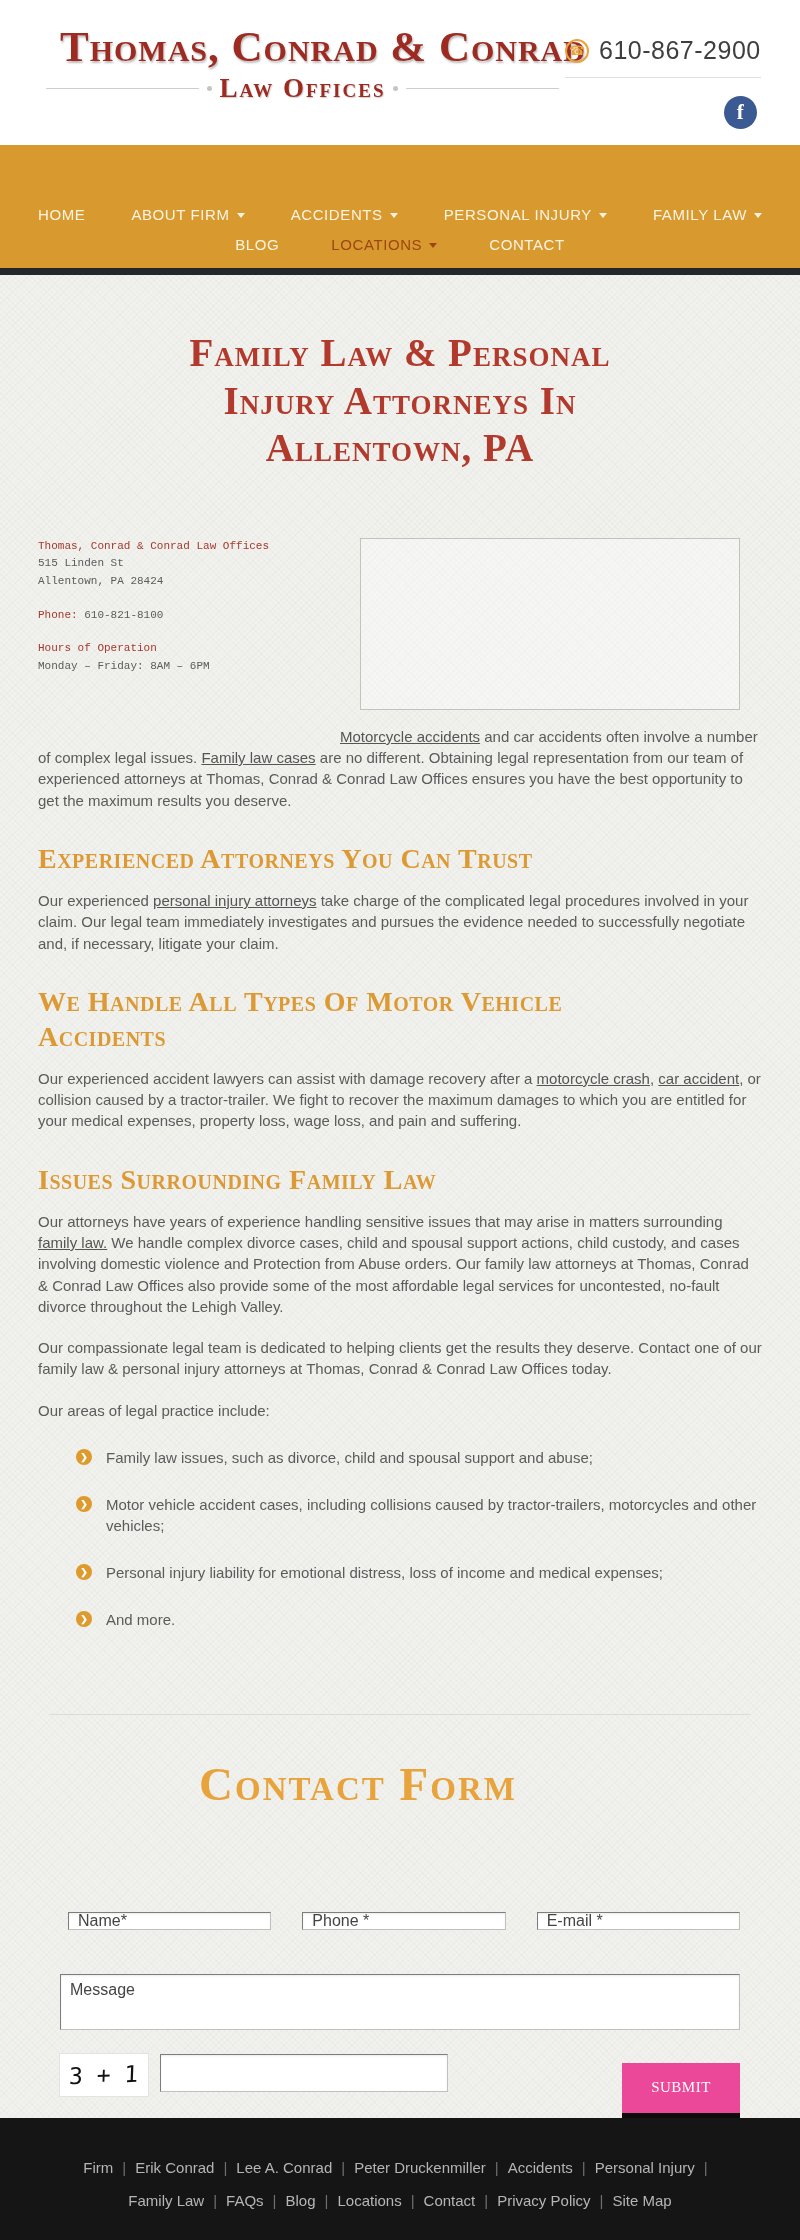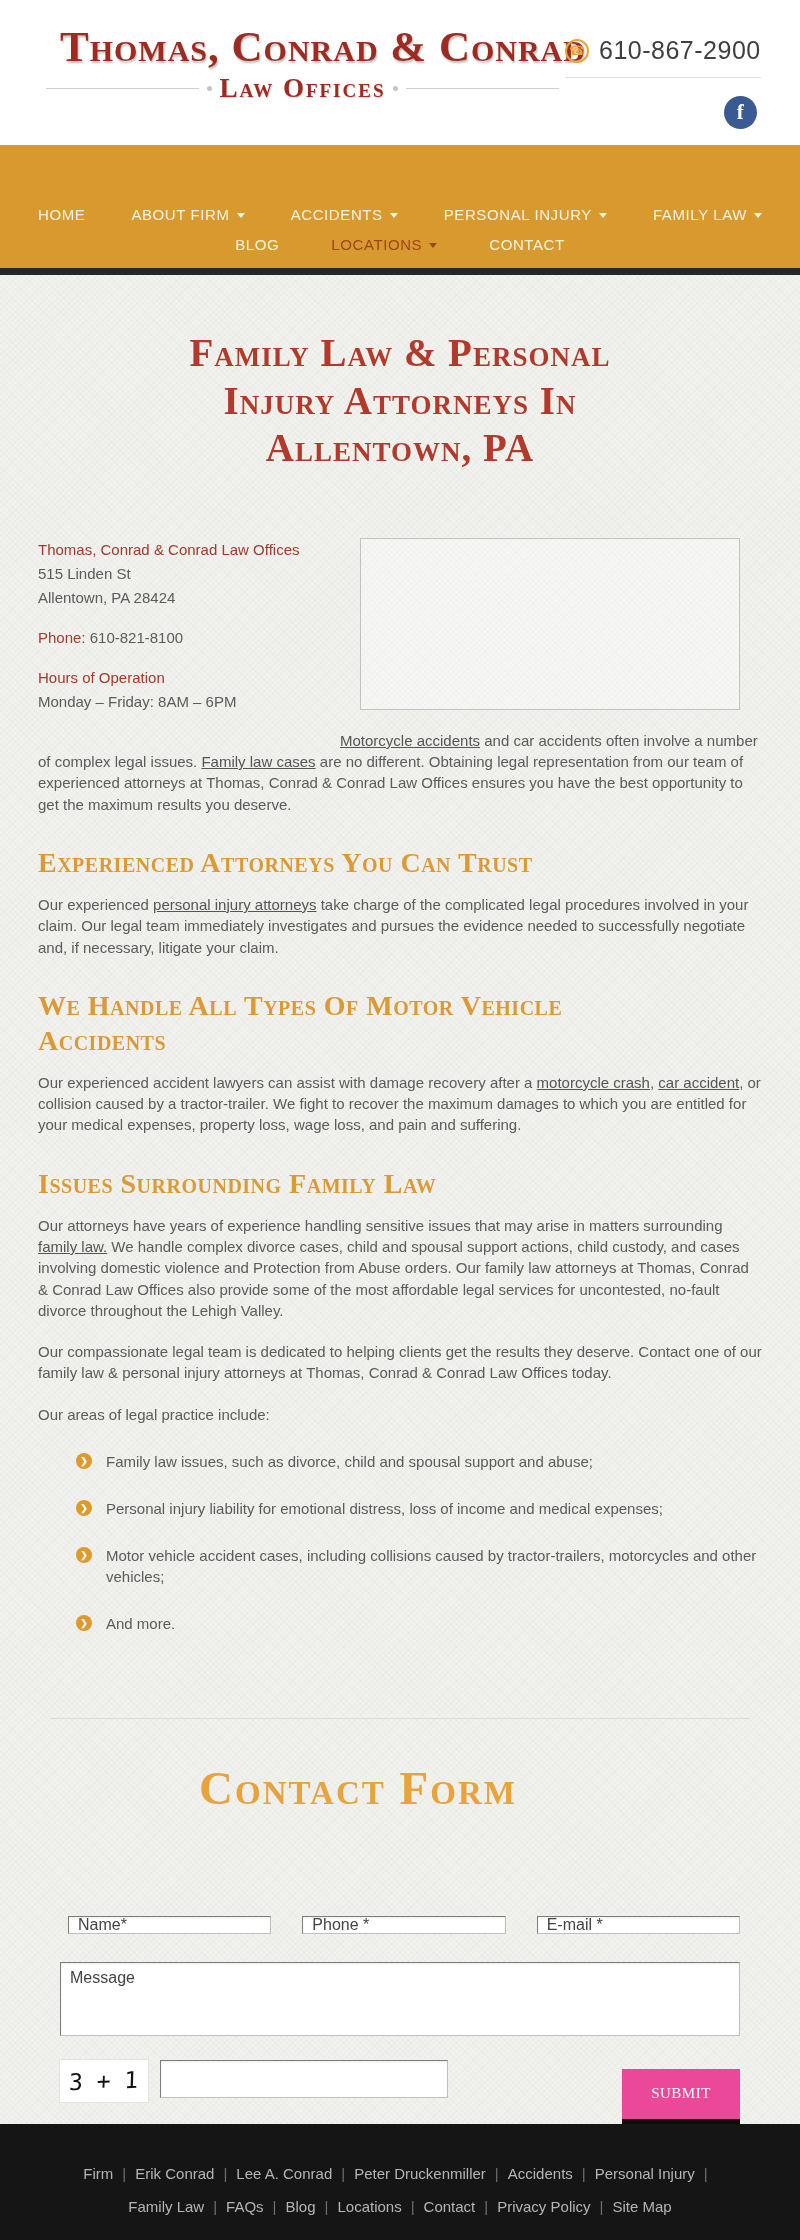--- a/index.html
+++ b/index.html
@@ -64,21 +64,21 @@
   .nav-shadow { height:7px; background:#23282d; }
 
   
   main { padding:0 38px; flex:1; }
   h1 {
     font-family:"Liberation Serif", serif; font-variant:small-caps; font-weight:bold;
     font-size:39px; line-height:1.22; color:#b23a2c; text-align:center;
     max-width:480px; margin:54px auto 0; letter-spacing:1px;
   }
   .info-row { display:flow-root; margin-top:66px; }
-  .contact-info { float:left; width:300px; font-size:15px; line-height:1.6; }
+  .contact-info { float:left; width:300px; font-size:11px; line-height:1.6;font-family:Liberation Mono, monospace; }
   .contact-info .red { color:#a5392c; }
   .office-link { color:#a5392c; text-decoration:none; cursor:pointer; display:block; }
   .ci-gap { height:16px; }
   .map-box {
     float:right; width:380px; height:172px; margin-right:22px;
     border:1px solid #c3c3be; background:rgba(255,255,255,0.35); cursor:pointer;
   }
   p { font-size:15px; line-height:1.42; margin:0 0 20px; color:#5b5b5b; }
   p.intro { margin-top:16px; text-indent:302px; }
   a.inline { color:#555; text-decoration:underline; cursor:pointer; }
@@ -105,21 +105,21 @@
   .fields-row { display:flex; gap:23px; }
   .txt {
     font-family:"Liberation Sans", sans-serif; font-size:16px; color:#444;
     background:#fff; border:1px solid;
     border-color:#7d7d7d #c0c0bc #c0c0bc #7d7d7d;
     box-shadow:inset 0 1px 2px rgba(0,0,0,0.08);
     padding:6px 9px; outline:none;
   }
   .txt::placeholder { color:#444; opacity:1; }
   .fields-row .txt { flex:1; height:18px; min-width:0;margin-left:8px; }
-  textarea.txt { width:100%; height:74px; margin-top:28px; resize:none; display:block; }
+  textarea.txt { width:100%; height:56px; margin-top:44px; resize:none; display:block; }
   .captcha-row { display:flex; align-items:flex-start; margin-top:24px; }
   .captcha-box {
     width:88px; height:42px; background:#fff; box-shadow:0 0 0 1px #e3e3df;
     display:flex; align-items:center; justify-content:center; flex:none;
   }
   .captcha-text {
     font-family:"DejaVu Sans Mono", monospace; font-size:23px; color:#111;
     transform:rotate(-2deg) skewX(-4deg);
   }
   .captcha-input { width:288px; height:38px; margin-left:12px; }
@@ -236,25 +236,25 @@
     <p>Our compassionate legal team is dedicated to helping clients get the results they deserve. Contact one of our family law &amp; personal injury attorneys at Thomas, Conrad &amp; Conrad Law Offices today.</p>
     <p>Our areas of legal practice include:</p>
 
     <ul class="practice">
       <li>
           <span class="bullet-icon"></span>
           <span>Family law issues, such as divorce, child and spousal support and abuse;</span>
         </li>
       <li>
           <span class="bullet-icon"></span>
+          <span>Motor vehicle accident cases, including collisions caused by tractor-trailers, motorcycles and other vehicles;</span>
+        </li>
+      <li>
+          <span class="bullet-icon"></span>
           <span>Personal injury liability for emotional distress, loss of income and medical expenses;</span>
-        </li>
-      <li>
-          <span class="bullet-icon"></span>
-          <span>Motor vehicle accident cases, including collisions caused by tractor-trailers, motorcycles and other vehicles;</span>
         </li>
       <li>
           <span class="bullet-icon"></span>
           <span>And more.</span>
         </li>
     </ul>
 
     <hr class="divider">
 
     <h2 class="form-title">Contact Form</h2>

